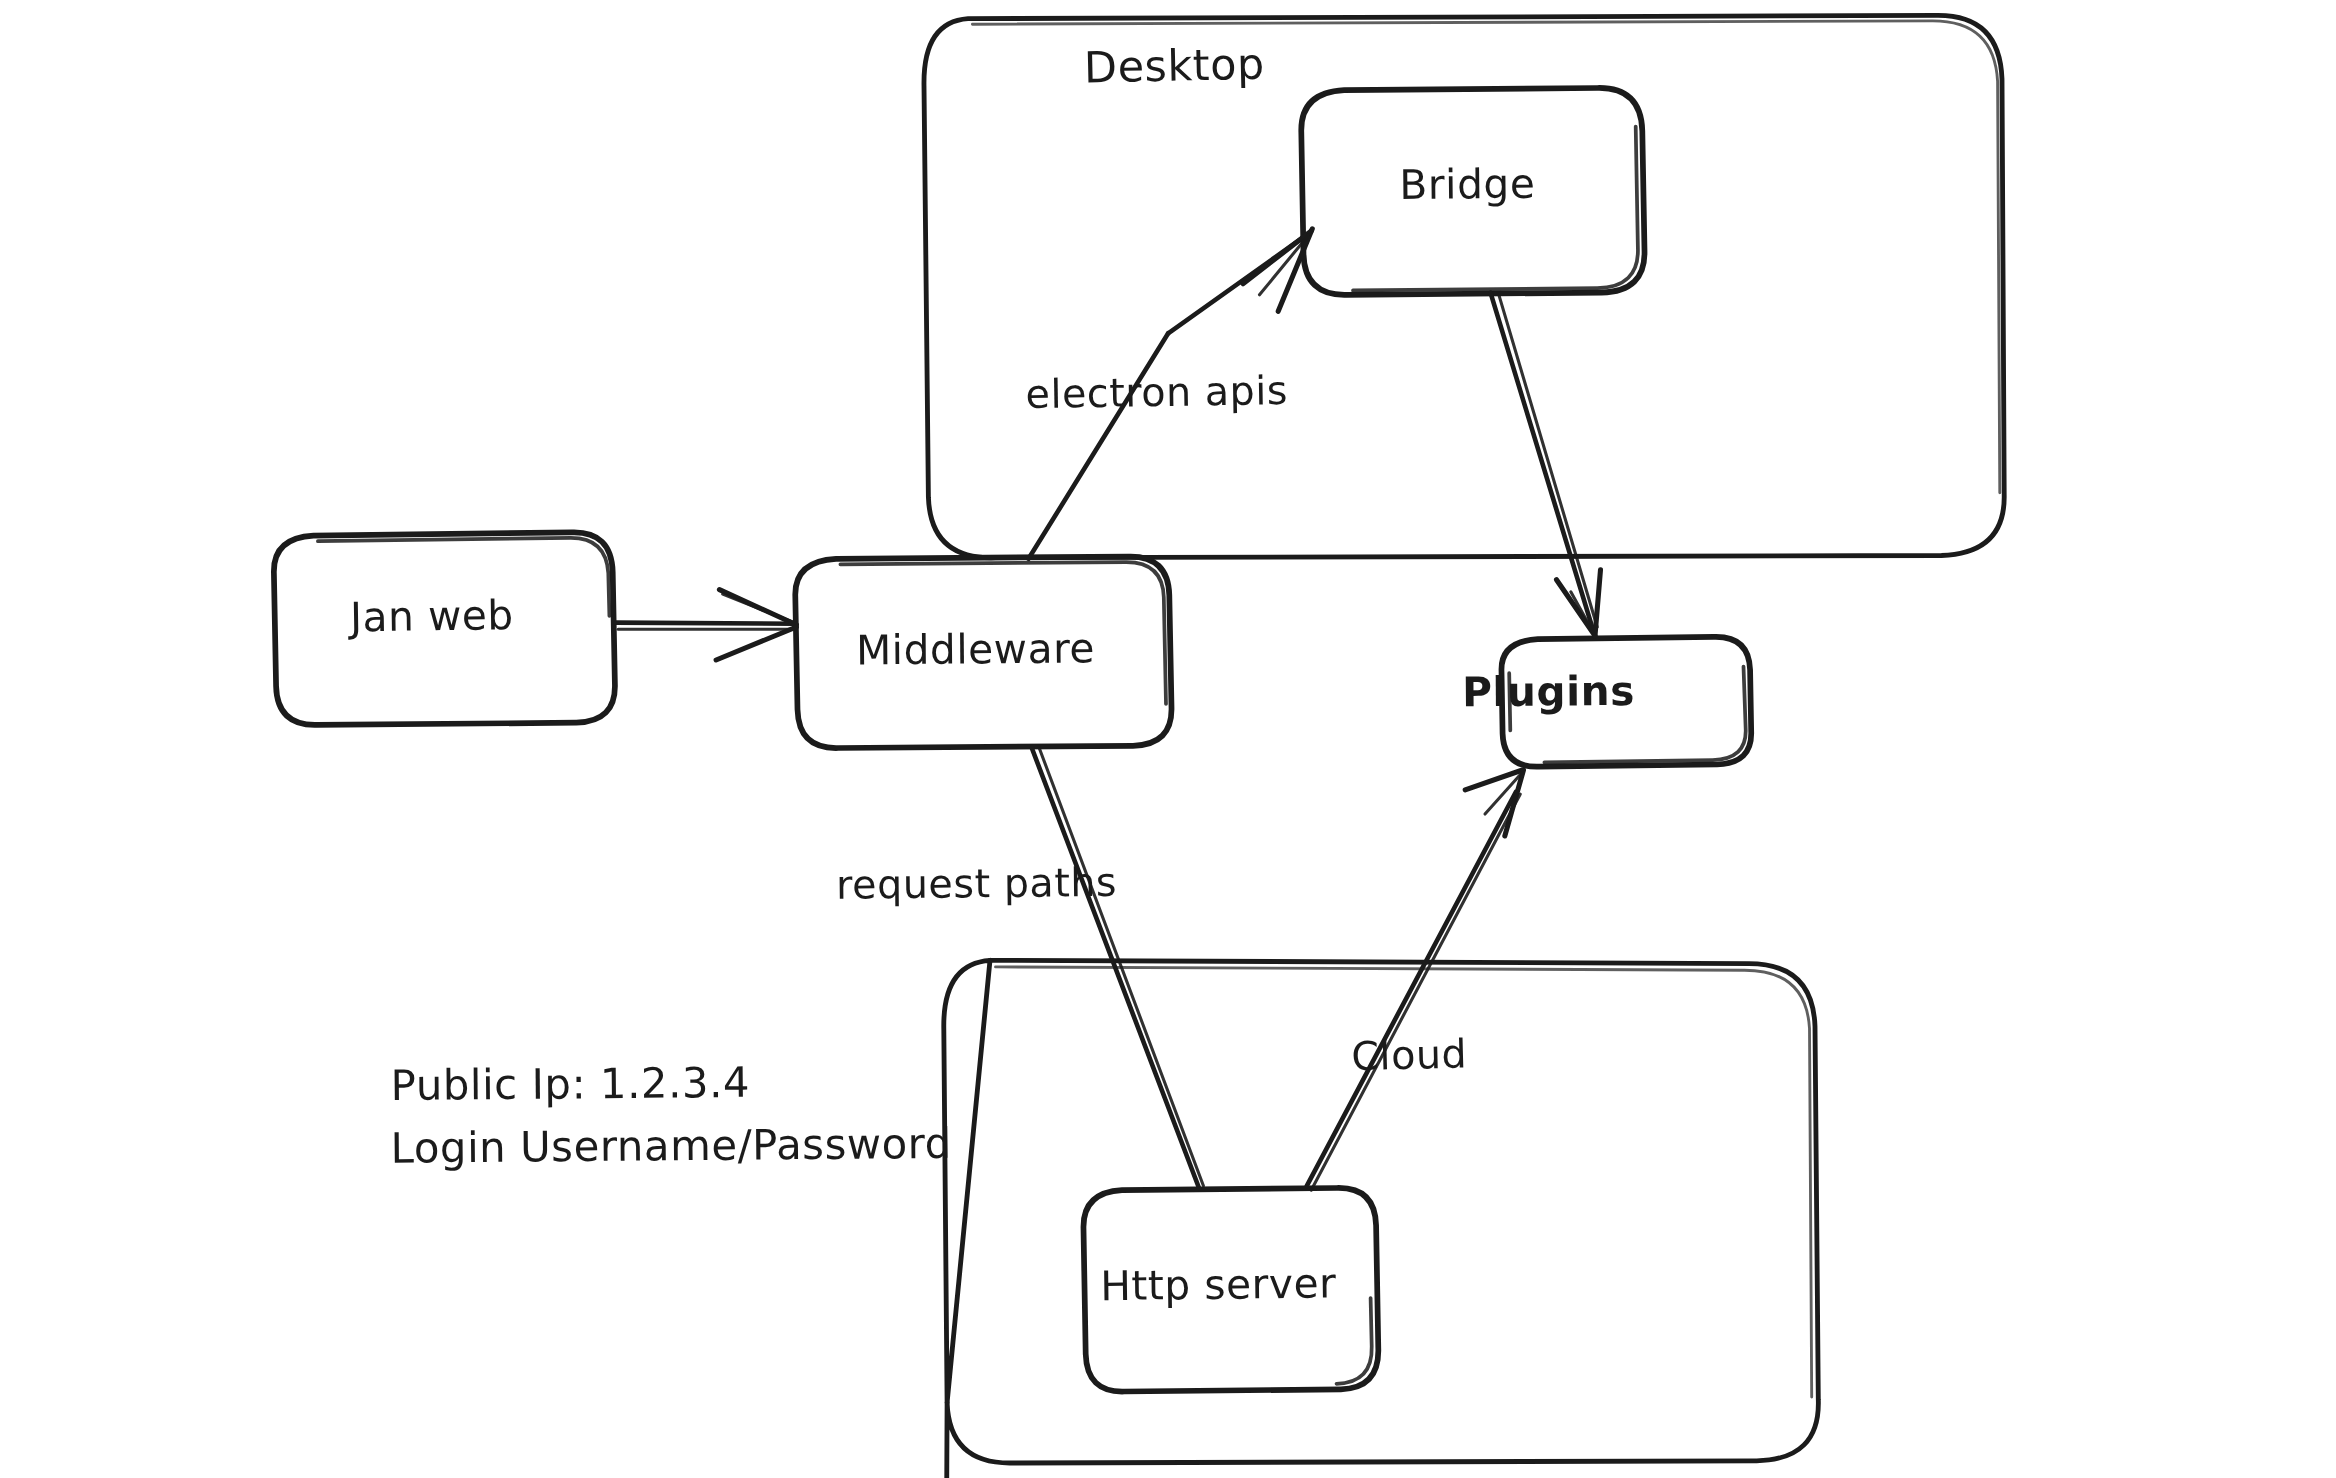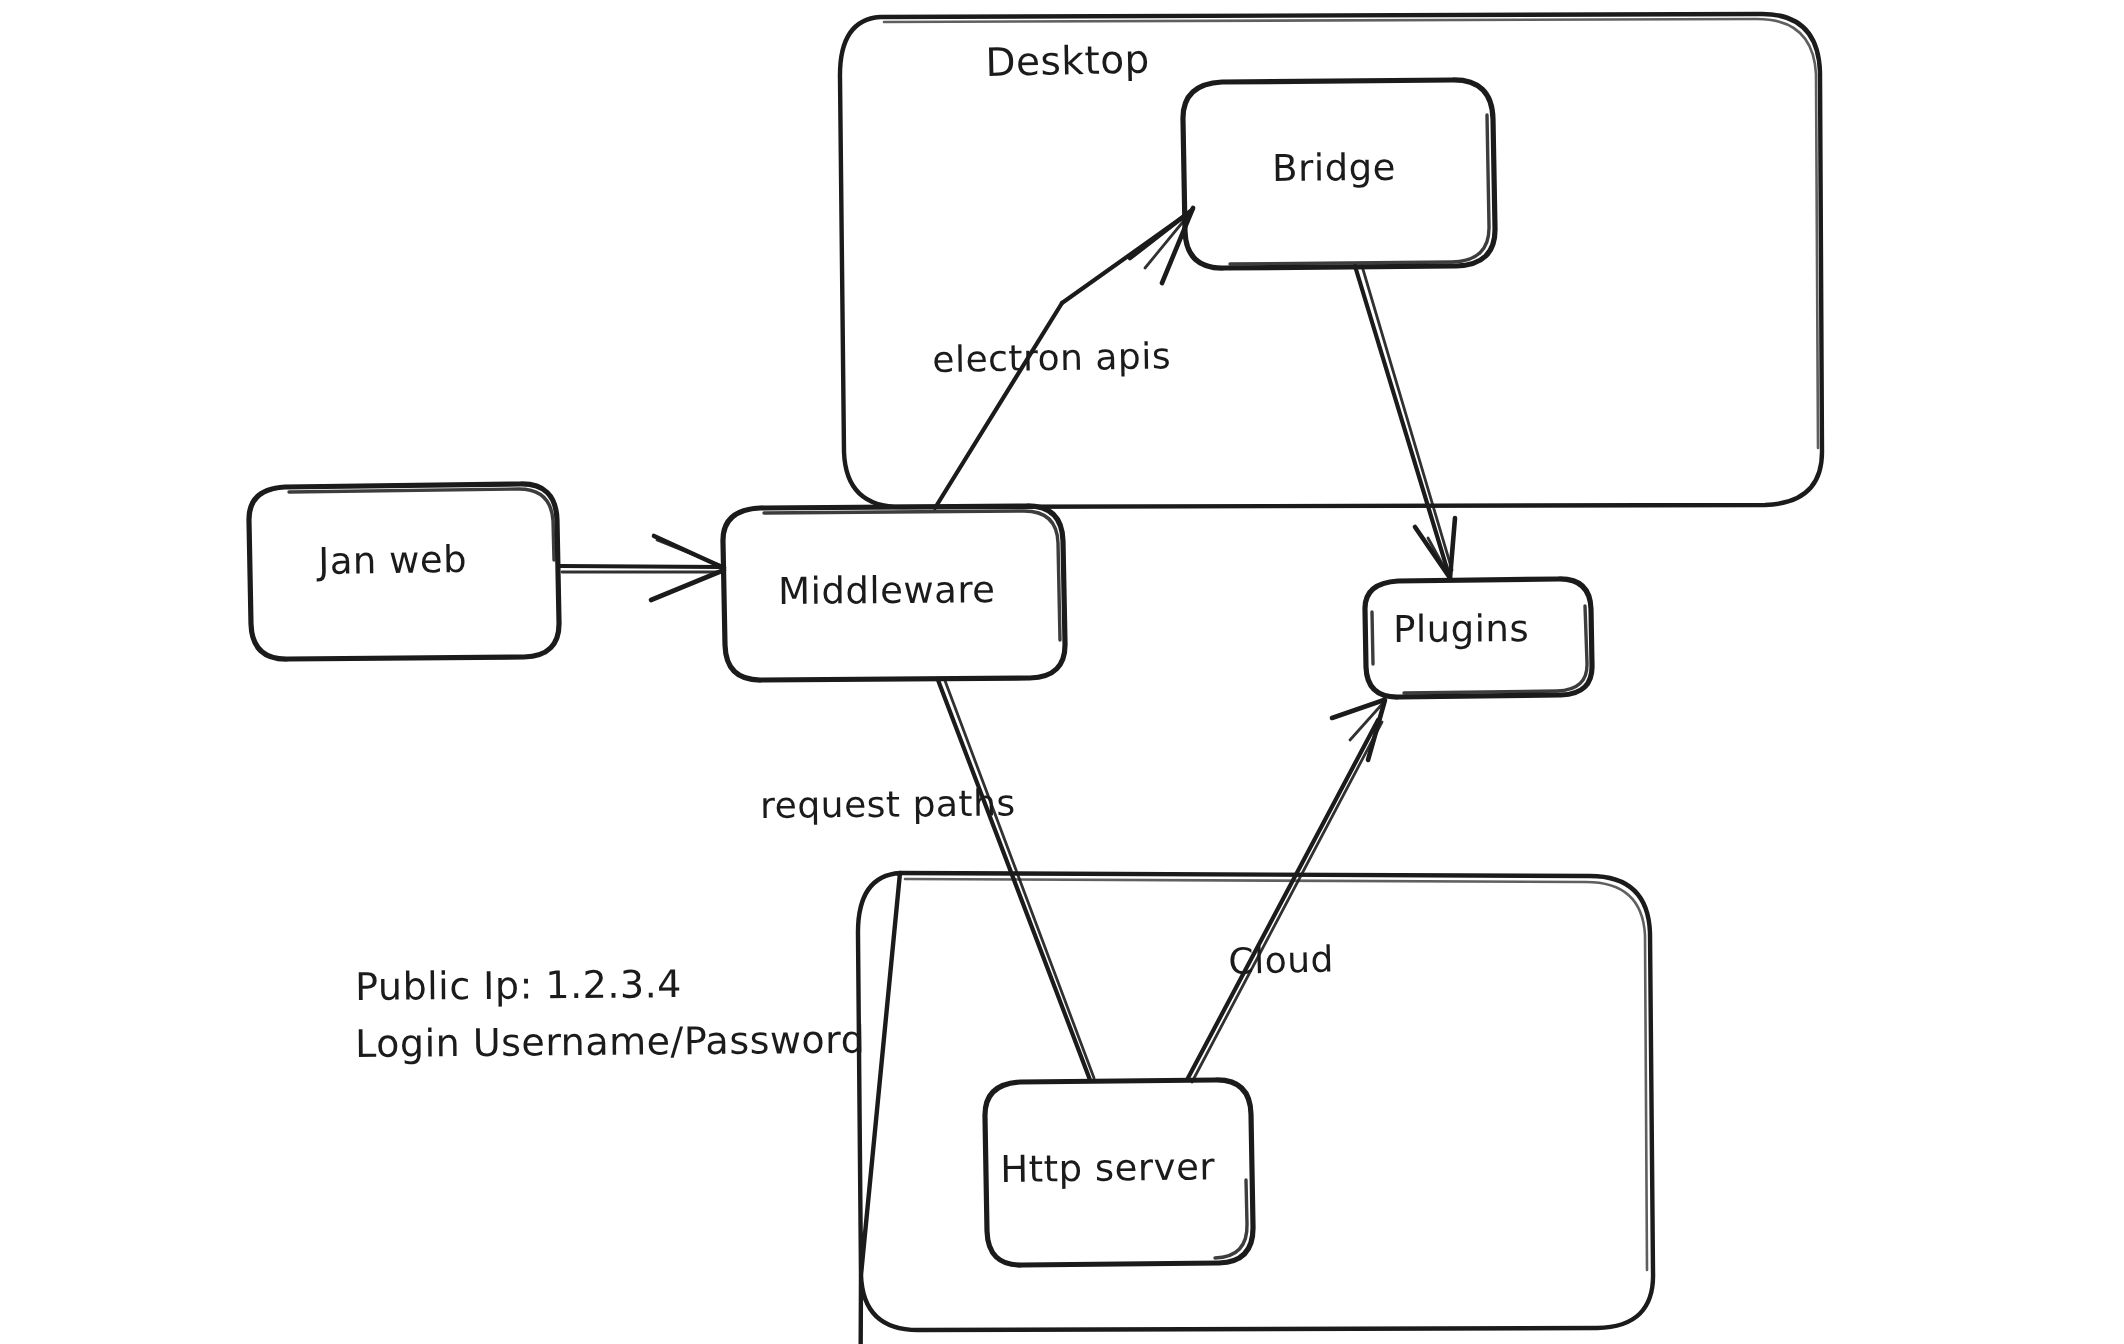--- a/index.html
+++ b/index.html
@@ -150,21 +150,21 @@
   </svg>
 
   <div class="label container-label" style="left:985px; top:40px; transform: rotate(-1.2deg);">Desktop</div>
 
   <div class="label node-label" style="left:318px; top:540px; transform: rotate(-0.8deg);">Jan web</div>
 
   <div class="label node-label" style="left:778px; top:570px; transform: rotate(-0.5deg);">Middleware</div>
 
   <div class="label node-label" style="left:1272px; top:147px; transform: rotate(-0.6deg);">Bridge</div>
 
-  <div class="label node-label" style="left:1393px; top:608px; transform: rotate(-0.4deg);">Plugins</div>
+  <div class="label node-label" style="left:1329px; top:608px; transform: rotate(-0.4deg); font-weight: bold;">Plugins</div>
 
   <div class="label node-label" style="left:1000px; top:1148px; transform: rotate(-0.7deg);">Http server</div>
 
   <div class="label edge-label" style="left:932px; top:339px; transform: rotate(-0.9deg);">electron apis</div>
 
   <div class="label edge-label" style="left:760px; top:785px; transform: rotate(-0.6deg);">request paths</div>
 
   <div class="label edge-label" style="left:1228px; top:941px; transform: rotate(-1.4deg);">Cloud</div>
 
   <div class="label note-label" style="left:355px; top:963px; transform: rotate(-0.5deg);">Public Ip: 1.2.3.4</div>

